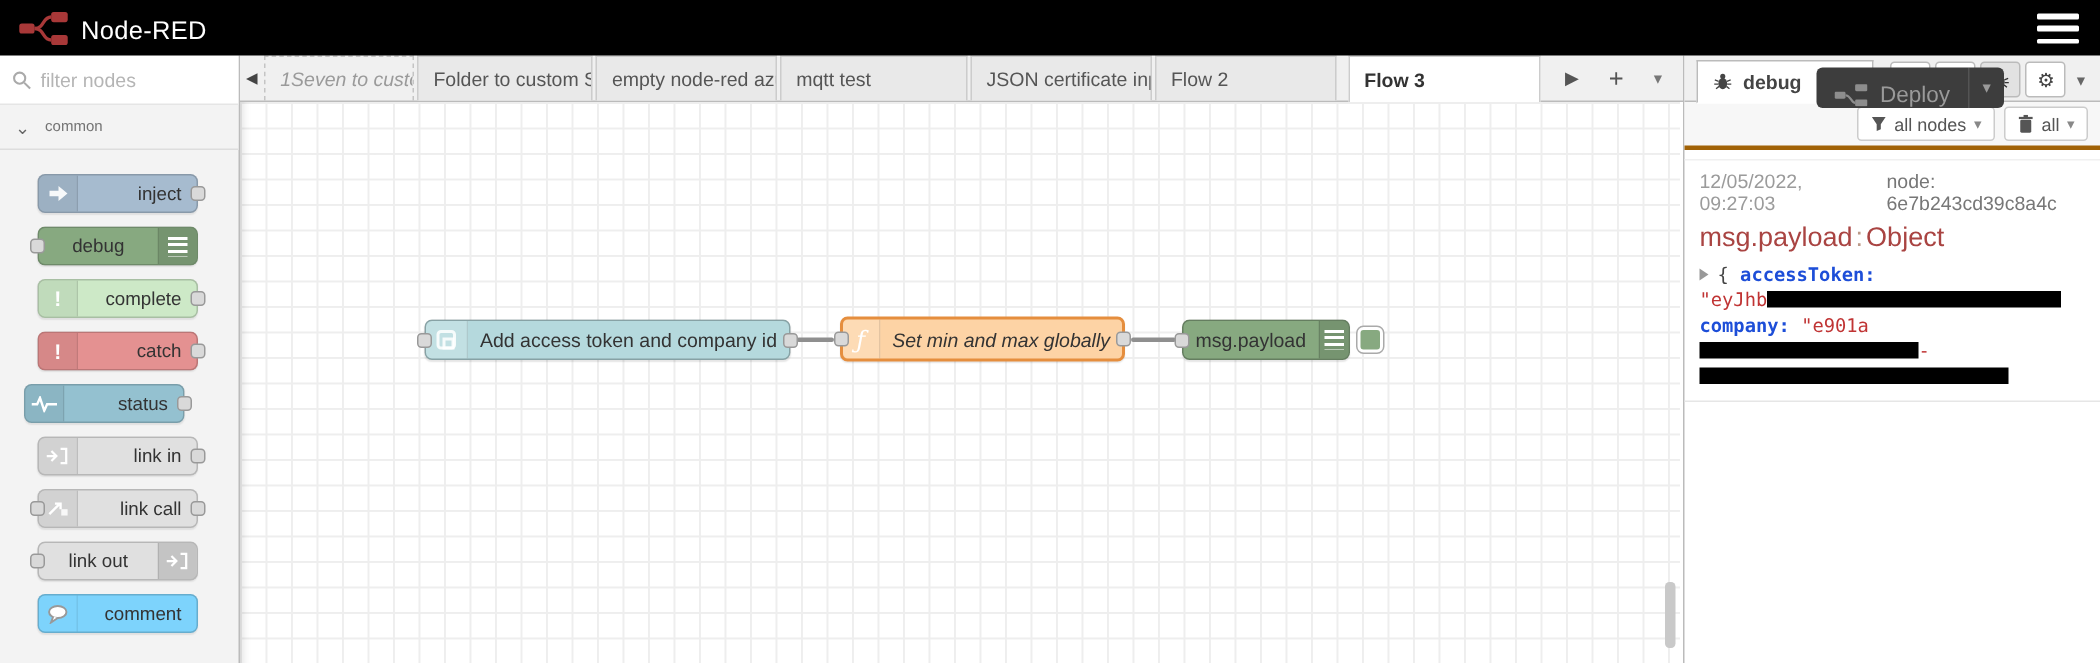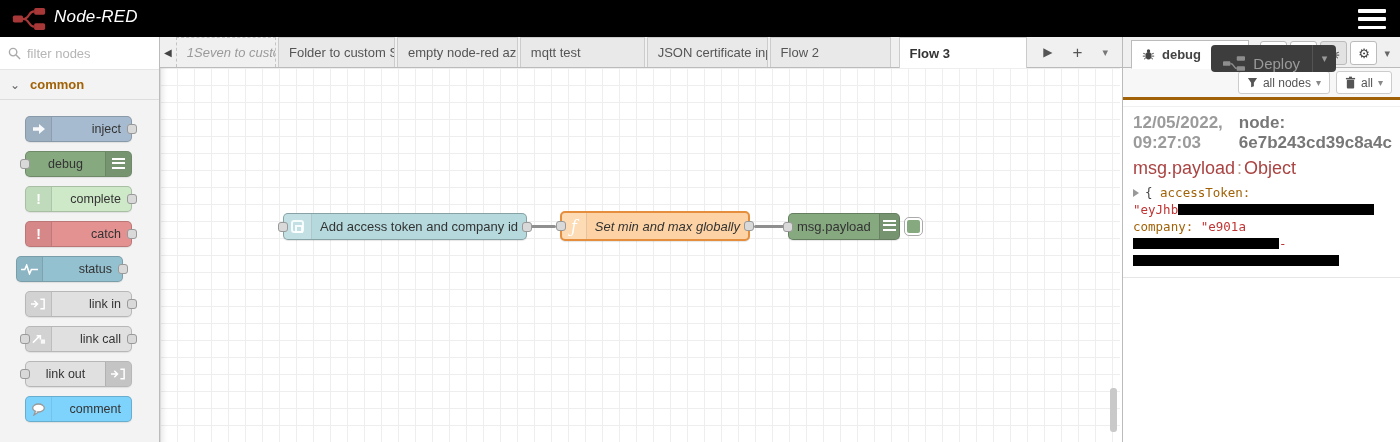--- a/index.html
+++ b/index.html
@@ -2,36 +2,36 @@
 <html><head>
 <meta charset="utf-8">
 <style>
   * { margin:0; padding:0; box-sizing:border-box; }
   html,body { width:1400px; height:442px; overflow:hidden; }
   body { font-family:"Liberation Sans", sans-serif; background:#fff; }
   #root { position:relative; width:1400px; height:442px; overflow:hidden; }
 
   
   #header { position:absolute; left:0; top:0; width:1400px; height:37px; background:#000; z-index:30; }
-  .logo-wrap { position:absolute; left:12px; top:7px; display:flex; align-items:flex-start; gap:8px;font-style:italic; }
+  .logo-wrap { position:absolute; left:12px; top:7px; display:flex; align-items:flex-end; gap:8px; }
   .logo-title { color:#fff; font-size:17px; letter-spacing:.2px; }
   .deploy-btn { position:absolute; right:64px; top:5px; height:27px; background:#3d3d3d; border-radius:4px; display:flex; align-items:flex-end; color:#9a9a9a; font-size:15px;margin-top:40px; }
   .deploy-main { display:flex; align-items:center; gap:8px; padding:0 12px; }
   .deploy-caret { width:24px; text-align:center; border-left:1px solid rgba(255,255,255,.12); align-self:stretch; display:flex; align-items:center; justify-content:center; font-size:11px; color:#9a9a9a; }
   .hamburger { position:absolute; right:14px; top:9px; width:28px; height:20px; display:flex; flex-direction:column; justify-content:space-between; cursor:pointer; }
   .hamburger span { display:block; height:3.5px; background:#fff; border-radius:1px; }
 
   
   #palette { position:absolute; left:0; top:37px; width:160px; height:405px; background:#f3f3f3; border-right:1px solid #bbb; z-index:20; }
   .pal-search { height:33px; background:#fff; border-bottom:1px solid #e5e5e5; display:flex; align-items:center; padding:0 8px; gap:6px; }
   .pal-search input { border:none; outline:none; background:transparent; font-size:13px; color:#555; width:120px; font-family:"Liberation Sans", sans-serif; }
   .pal-search input::placeholder { color:#b5b5b5; }
   .pal-cat { height:30px; background:#f3f3f3; border-bottom:1px solid #ddd; display:flex; align-items:center; padding:0 10px; gap:10px; }
   .pal-cat .chev { color:#666; font-size:12px; }
-  .pal-cat .cat-label { font-size:13px; font-weight:bold; color:#a16207; }
+  .pal-cat .cat-label { font-size:10px; font-weight:normal; color:#737373; }
   .pal-list { padding-top:16px; }
   .pal-node { position:relative; width:107px; height:26px; margin:0 0 9px 25px; border-radius:5px; border:1px solid rgba(0,0,0,.18); display:flex; align-items:stretch; box-shadow:0 1px 1px rgba(0,0,0,.08); cursor:move; }
   .pn-icon { width:26px; display:flex; align-items:center; justify-content:center; }
   .pn-icon.shade-l { background:rgba(0,0,0,.06); border-right:1px solid rgba(0,0,0,.1); border-radius:4px 0 0 4px; }
   .pn-icon.shade-r { background:rgba(0,0,0,.12); border-left:1px solid rgba(0,0,0,.1); border-radius:0 4px 4px 0; }
   .pn-icon.plain-l { border-right:1px solid rgba(0,0,0,.07); }
   .pn-label { flex:1; font-size:12.5px; color:#333; display:flex; align-items:center; }
   .pn-label.right { justify-content:flex-end; padding-right:10px; }
   .pn-label.center { justify-content:center; }
   .port { position:absolute; width:10px; height:10px; background:#d9d9d9; border:1px solid #999; border-radius:3px; top:50%; transform:translateY(-50%); cursor:crosshair; }
@@ -81,26 +81,26 @@
   .side-tab { position:absolute; left:8px; top:3px; height:29px; width:118px; background:#fff; border:1px solid #bbb; border-bottom:1px solid #fff; display:flex; align-items:center; gap:7px; padding:0 10px; font-size:13px; font-weight:bold; color:#444; z-index:2; }
   .side-hdr-btns { position:absolute; right:6px; top:4px; display:flex; align-items:center; gap:3px; }
   .side-btn { width:27px; height:24px; border:1px solid #bbb; border-radius:3px; background:#fff; display:flex; align-items:center; justify-content:center; cursor:pointer; font-size:13px; color:#444; }
   .side-btn.active { background:#e2e2e2; }
   .side-btn.info-glyph { font-family:"DejaVu Serif", serif; font-weight:bold; font-style:italic; }
   .side-caret { color:#666; font-size:11px; padding:0 4px; cursor:pointer; }
   .side-toolbar { height:32px; background:#f7f7f7; border-bottom:3px solid #a16207; display:flex; align-items:center; justify-content:flex-end; gap:6px; padding:0 8px; }
   .tool-btn { height:23px; border:1px solid #ccc; border-radius:3px; background:#fff; display:flex; align-items:center; gap:5px; padding:0 8px; font-size:12px; color:#555; cursor:pointer; }
   .tool-btn .caret { font-size:10px; color:#888; }
   .dbg-msg { margin-top:6px; padding:6px 10px 8px; border-bottom:1px solid #e6e6e6; border-top:1px solid #f0f0f0; }
-  .dbg-meta { display:flex; gap:16px; font-size:17px;font-weight:bold; }
+  .dbg-meta { display:flex; gap:16px; font-size:13px; }
   .dbg-ts { color:#9b9b9b; } .dbg-node { color:#777; }
   .dbg-prop { margin-top:5px; font-size:18px; color:#a94442; }
   .dbg-prop .sep { color:#b98; padding:0 2px; }
   .dbg-json { margin-top:5px; font-family:"DejaVu Sans Mono", monospace; font-size:12.5px; line-height:17px; color:#444; }
-  .jkey { color:#a16207; }
+  .jkey { color:#1d4ed8;font-weight:bold; }
   .jstr { color:#c03434; }
   .jcaret { display:inline-block; width:0; height:0; border-left:6px solid #999; border-top:4px solid transparent; border-bottom:4px solid transparent; margin-right:6px; cursor:pointer; }
   .bar { display:inline-block; height:11px; background:#000; vertical-align:-1px; }
   .bar.b1 { width:196px; } .bar.b2 { width:146px; } .bar.b3 { width:206px; }
 
   svg { display:block; }
 </style>
 </head>
 <body>
 

